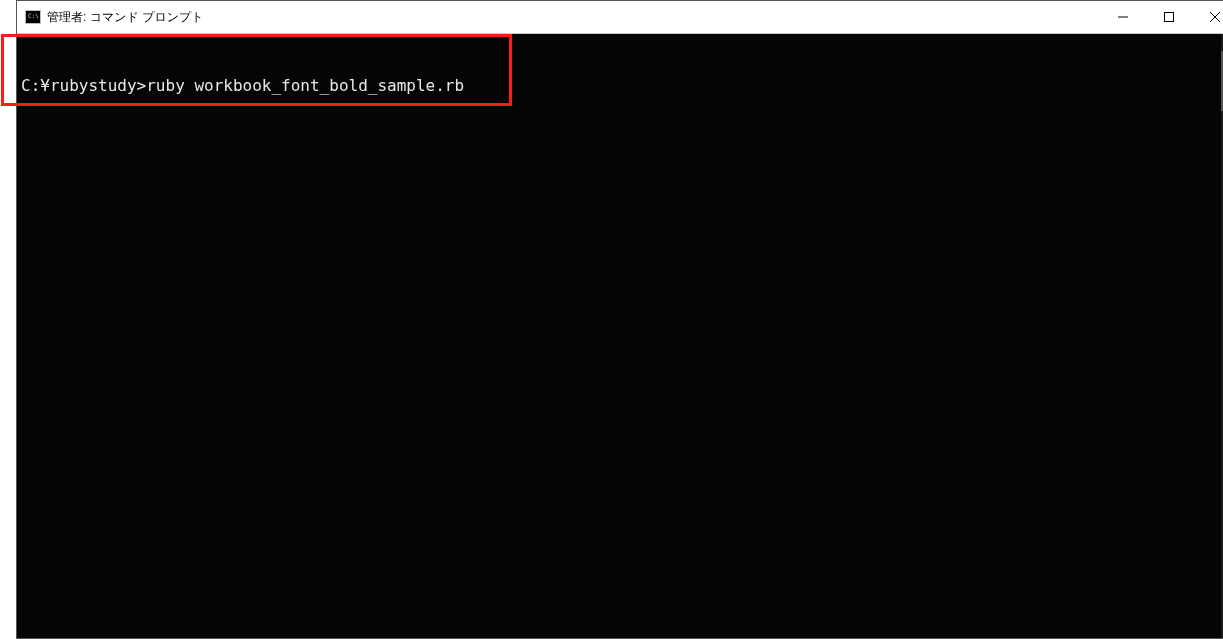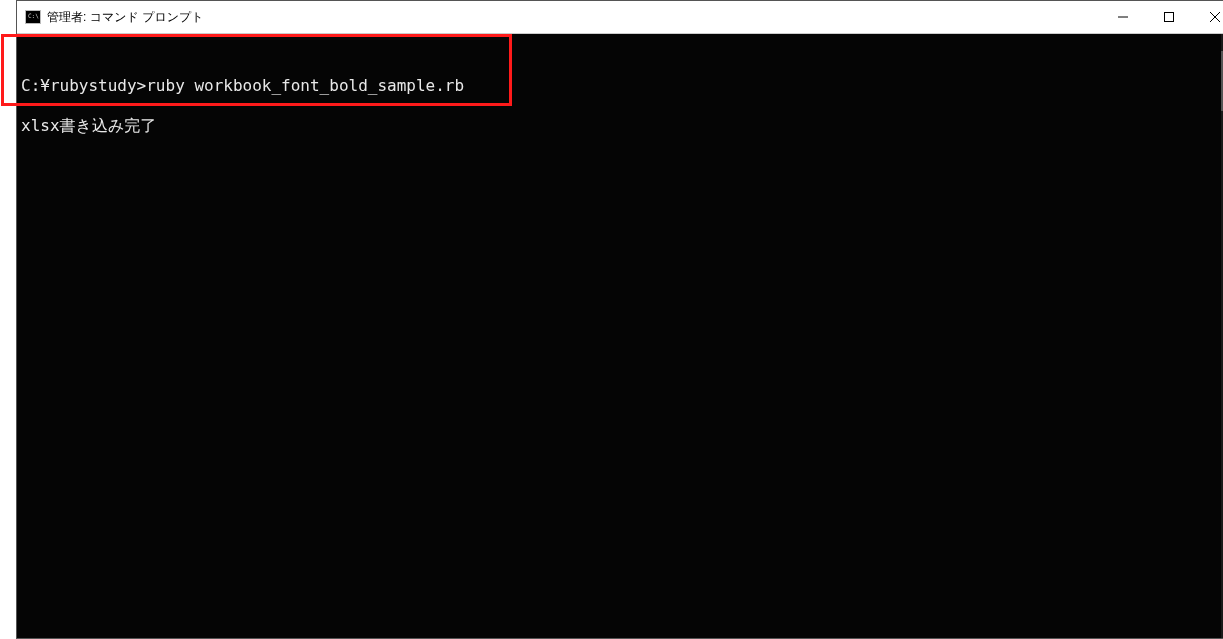--- a/index.html
+++ b/index.html
@@ -164,21 +164,20 @@
             <line x1="10" y1="0" x2="0" y2="10" stroke="#000" stroke-width="1"></line>
           </svg>
       </div>
     </div>
   </div>
 
   <div class="terminal-wrap">
     <div class="terminal">
 <span class="line"></span>
 <span class="line">C:¥rubystudy&gt;ruby workbook_font_bold_sample.rb</span>
-<span class="line">xlsx書き込み完了</span>
 <span class="line"></span>
     </div>
     <div class="scrollbar">
       <div class="sb-arrow">
         <svg width="8" height="8" viewBox="0 0 8 8">
             <path d="M1 5 L4 2 L7 5" fill="none" stroke="#888" stroke-width="1"></path>
           </svg>
       </div>
       <div class="sb-track">
         <div class="sb-thumb"></div>

